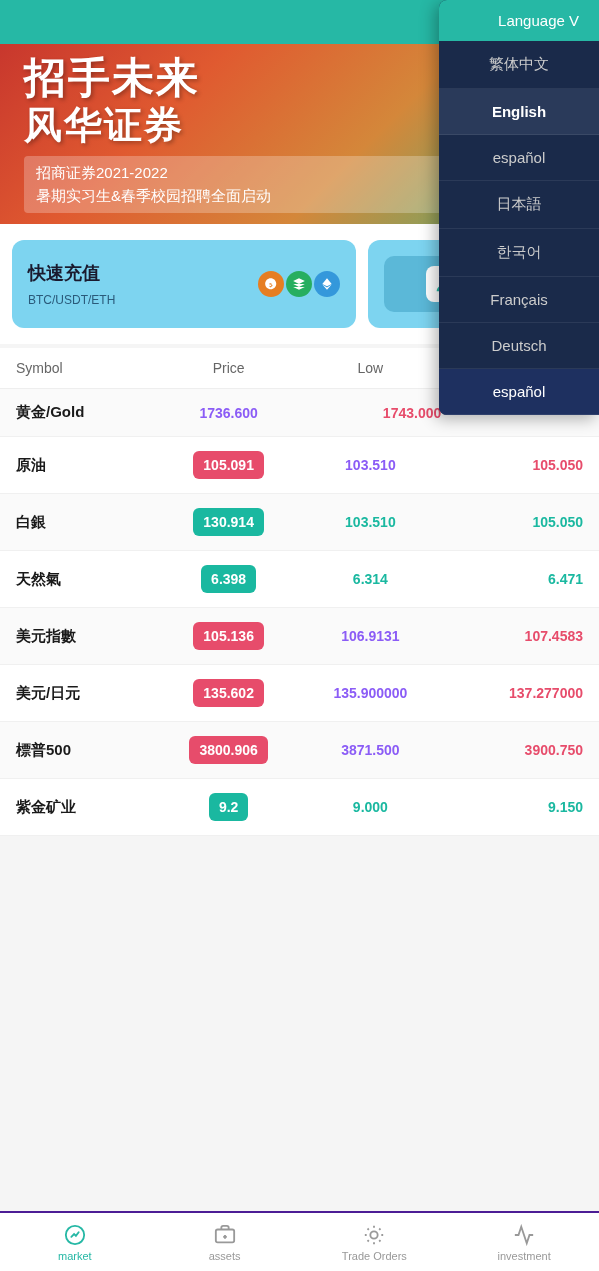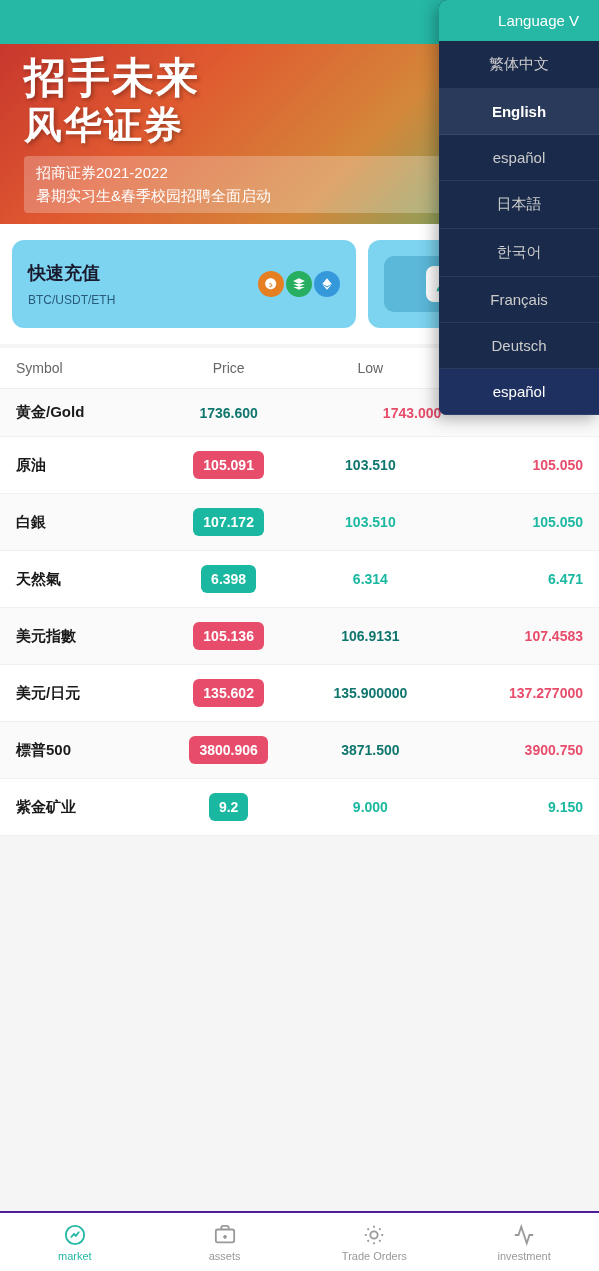--- a/index.html
+++ b/index.html
@@ -233,21 +233,21 @@
       font-weight: bold;
       color: white;
       text-align: center;
     }
     .badge-red { background: #e74c6b; }
     .badge-teal { background: #1ab8a0; }
 
     .cell-low {
       font-size: 14px;
       font-weight: bold;
-      color: #0f766e;
+      color: #8b5cf6;
       text-align: center;
     }
     .cell-high {
       font-size: 14px;
       font-weight: bold;
       color: #e74c6b;
       text-align: right;
     }
     .cell-teal { color: #1ab8a0 !important; }
 
@@ -373,21 +373,21 @@
       <div class="cell-symbol">原油</div>
       <div style="text-align:center;">
         <span class="cell-price-badge badge-red">105.091</span>
       </div>
       <div class="cell-low">103.510</div>
       <div class="cell-high">105.050</div>
     </div>
       <div class="table-row">
       <div class="cell-symbol">白銀</div>
       <div style="text-align:center;">
-        <span class="cell-price-badge badge-teal">107.172</span>
+        <span class="cell-price-badge badge-teal">130.914</span>
       </div>
       <div class="cell-low cell-teal">103.510</div>
       <div class="cell-high cell-teal">105.050</div>
     </div>
       <div class="table-row">
       <div class="cell-symbol">天然氣</div>
       <div style="text-align:center;">
         <span class="cell-price-badge badge-teal">6.398</span>
       </div>
       <div class="cell-low cell-teal">6.314</div>

